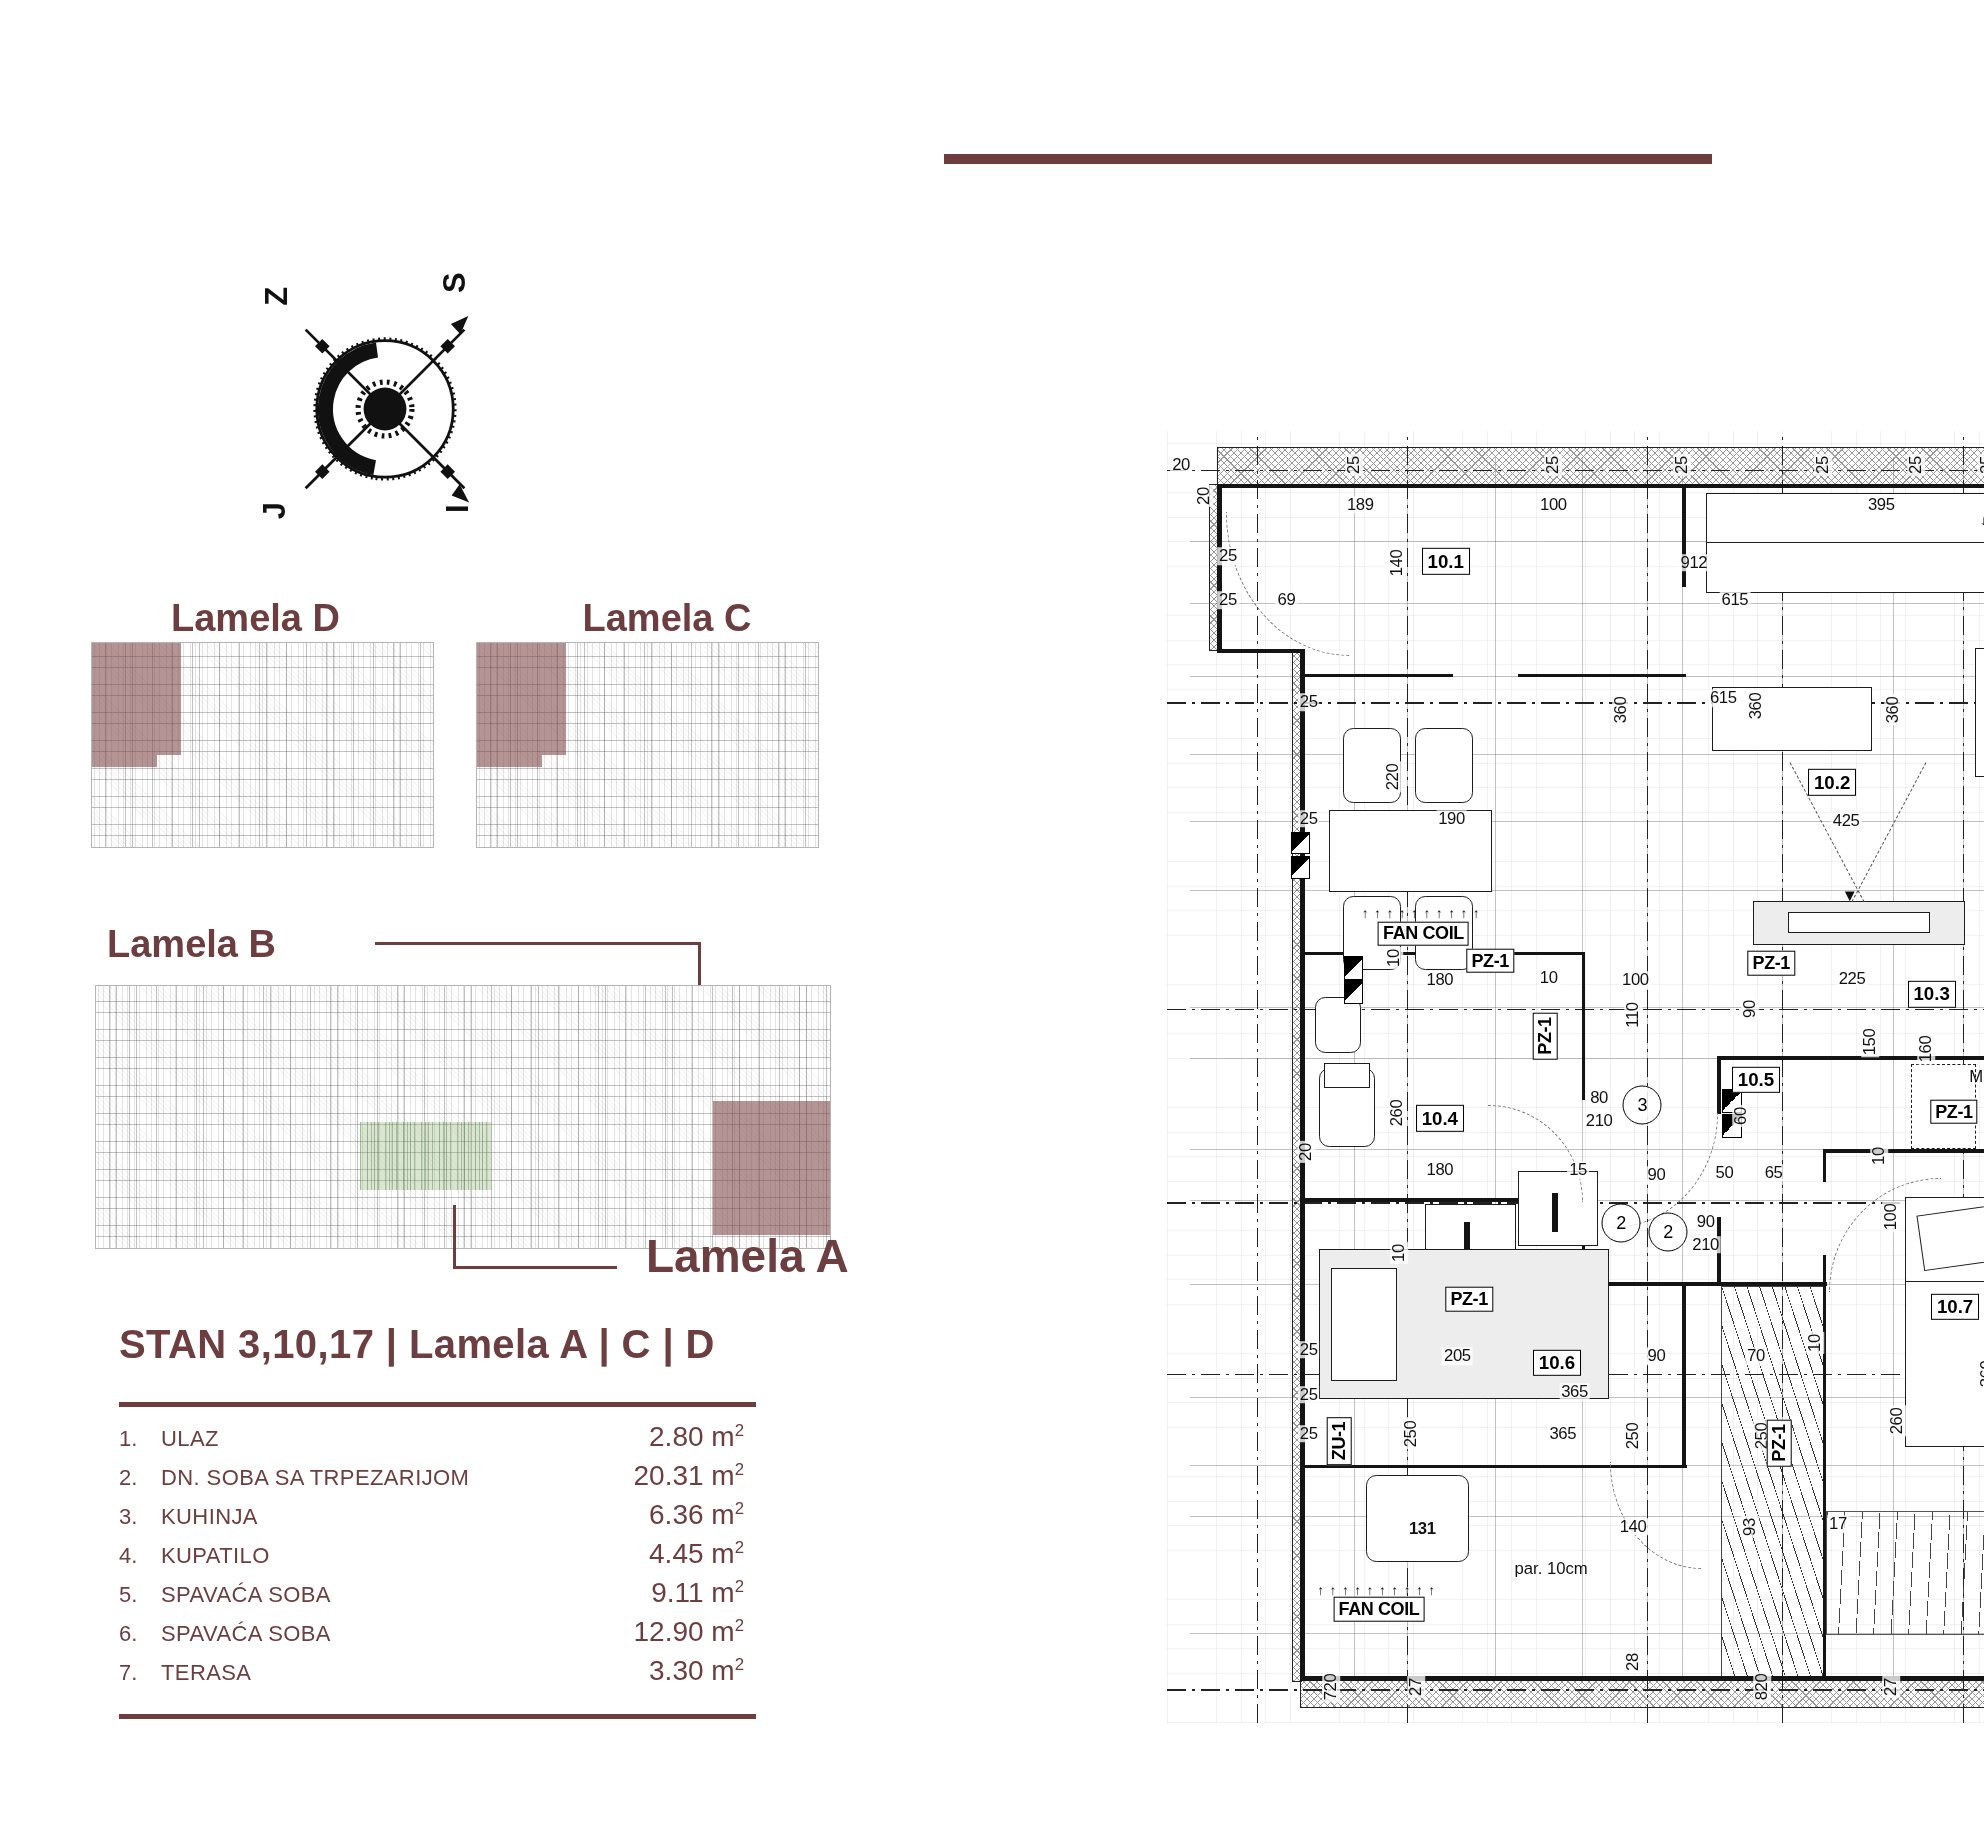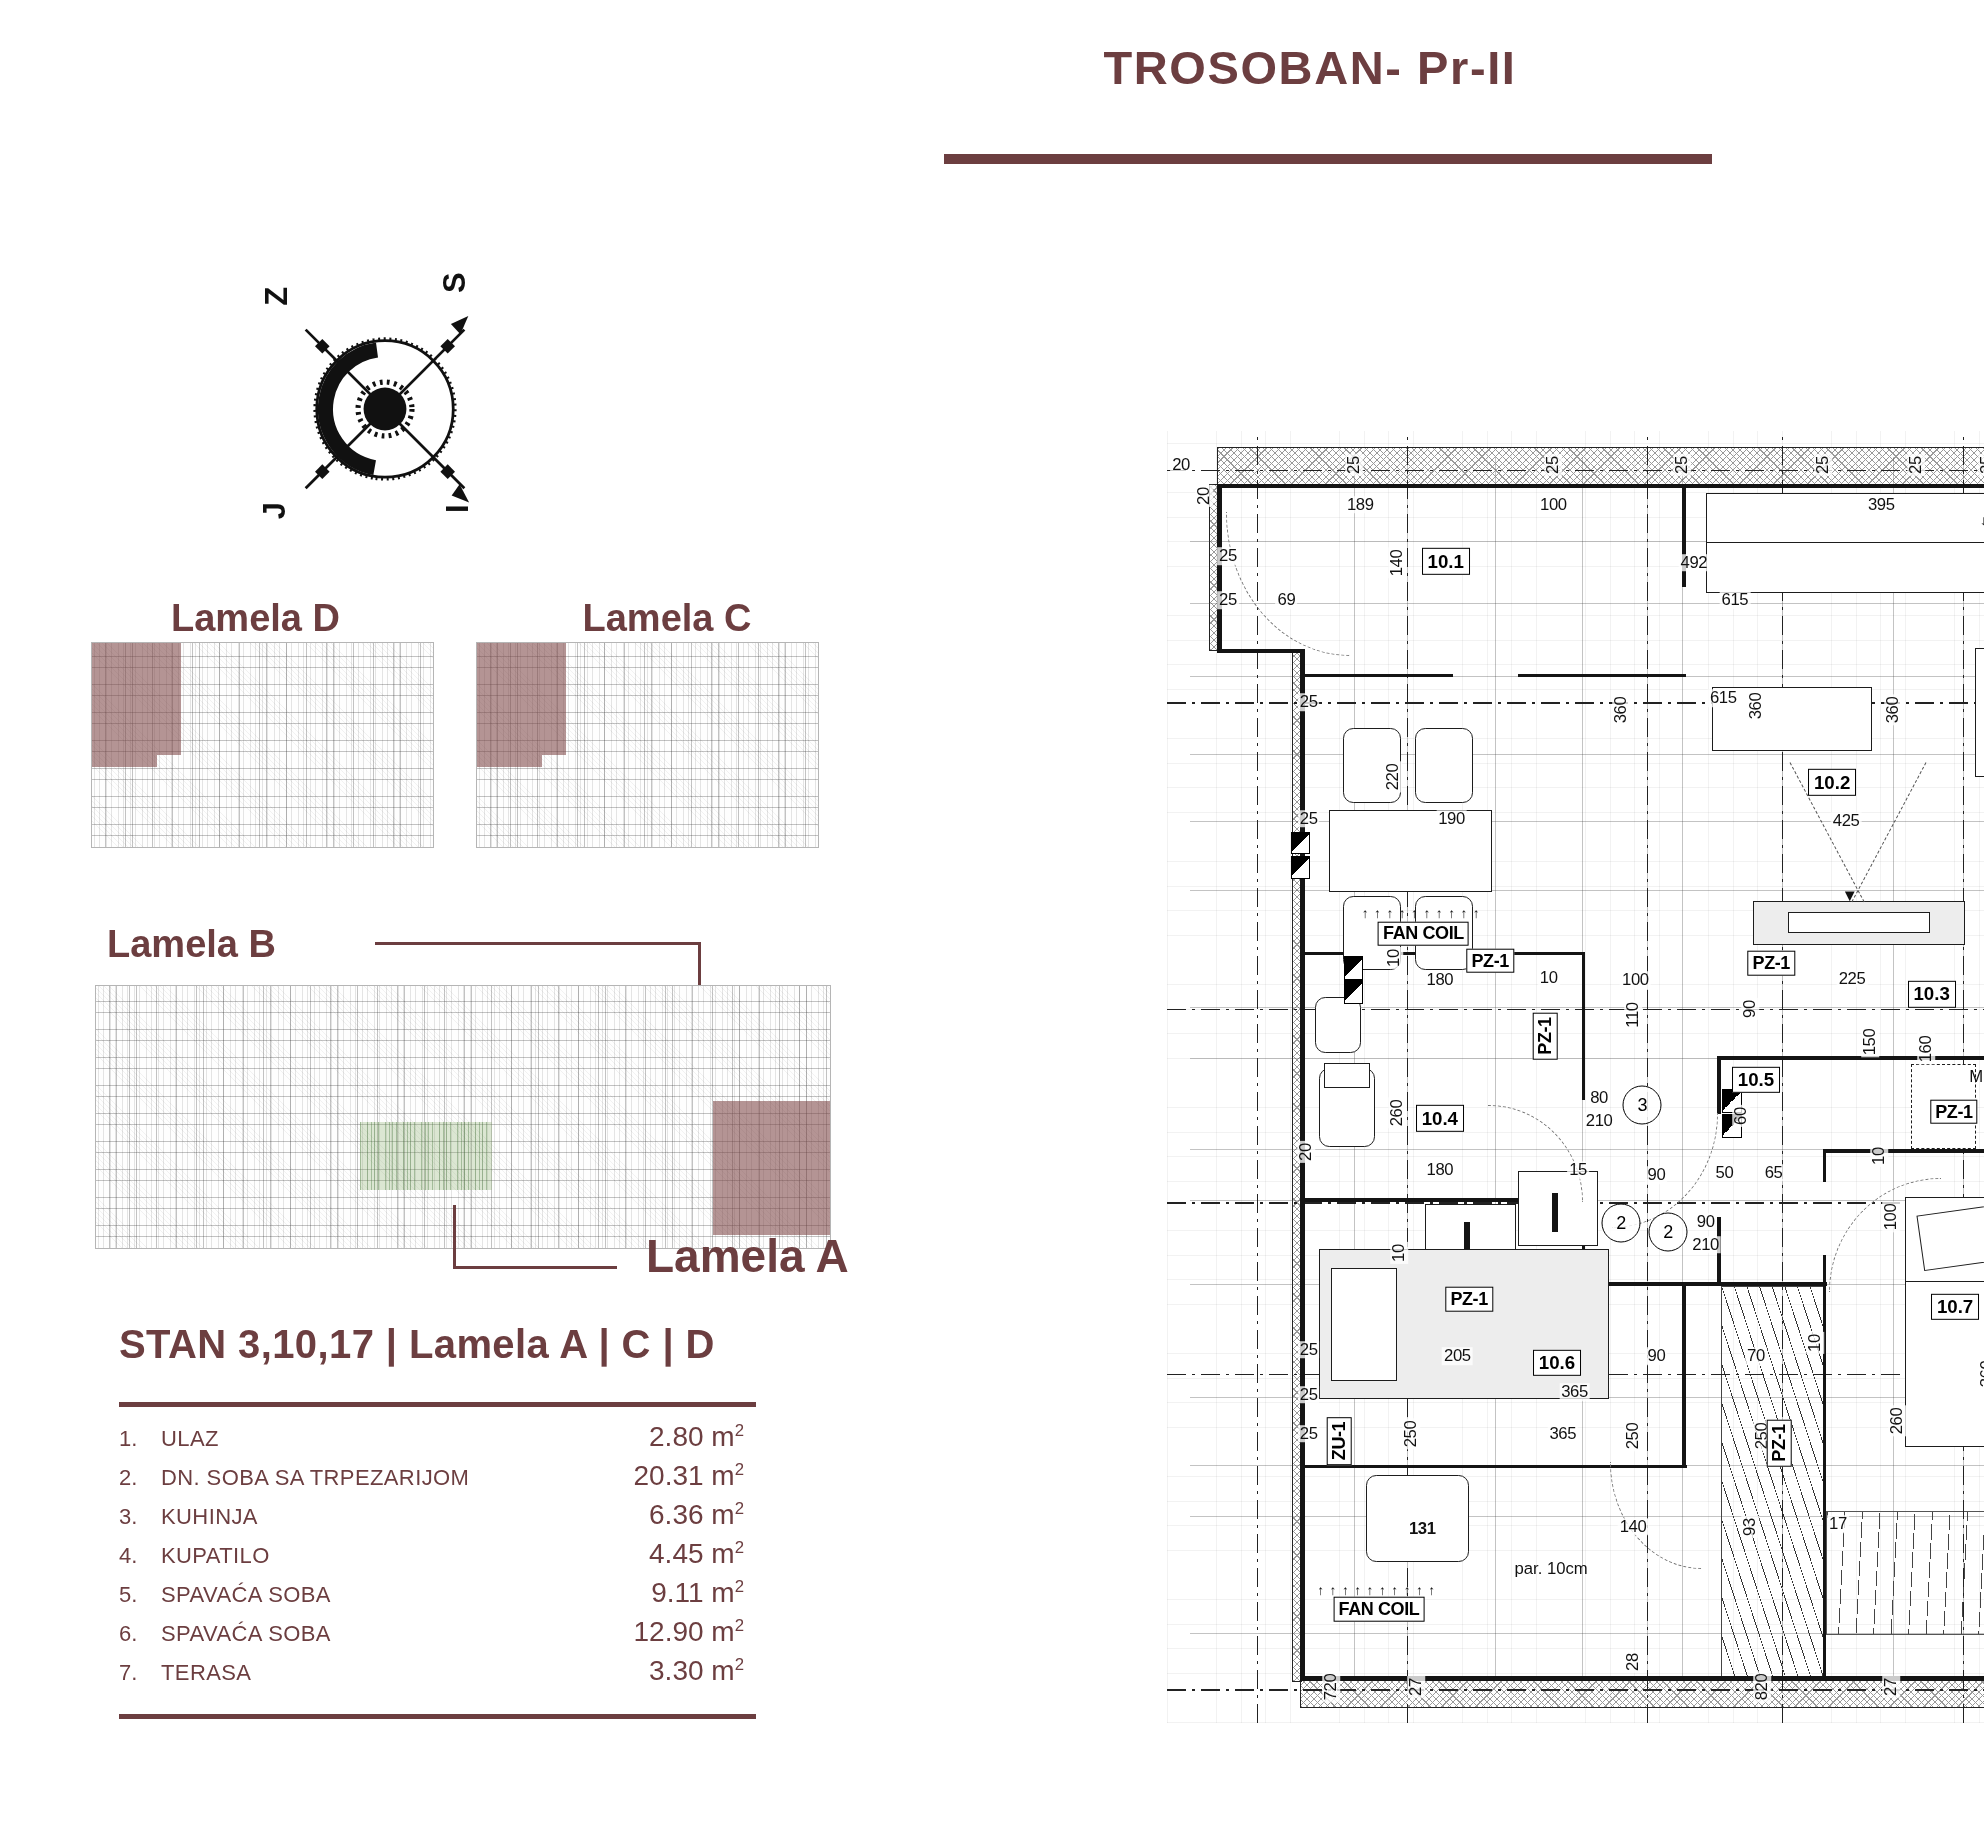--- a/index.html
+++ b/index.html
@@ -80,21 +80,20 @@
       transform:translate(-50%,-50%);white-space:nowrap;}
   #plan .circ{position:absolute;width:37px;height:37px;border:1.2px solid #000;border-radius:50%;
       background:rgba(255,255,255,.85);display:flex;align-items:center;justify-content:center;
       font-size:18px;color:#000;transform:translate(-50%,-50%);}
 </style>
 </head>
 <body>
 
 <div id="page">
 
-  <div id="main-title" class="abs maroon">TROSOBAN- Pr-II</div>
   <div id="title-bar" class="abs"></div>
 
   <svg id="compass" class="abs" viewBox="0 0 620 800">
     <line x1="110" y1="210" x2="510" y2="610" stroke="#111" stroke-width="7"></line>
     <line x1="110" y1="610" x2="510" y2="210" stroke="#111" stroke-width="7"></line>
     <circle cx="310" cy="410" r="172" fill="none" stroke="#111" stroke-width="7"></circle>
     <circle cx="310" cy="410" r="150" fill="none" stroke="#111" stroke-width="38" stroke-dasharray="424 519" transform="rotate(100 310 410)"></circle>
     <circle cx="310" cy="410" r="176" fill="none" stroke="#111" stroke-width="9" stroke-dasharray="5 9" transform="rotate(100 310 410)"></circle>
     <circle cx="310" cy="410" r="54" fill="#111"></circle>
     <circle cx="310" cy="410" r="68" fill="none" stroke="#111" stroke-width="13" stroke-dasharray="7 11"></circle>
@@ -284,21 +283,21 @@
       <div class="dim r" style="left: 33%; top: 2.6%;">25</div>
       <div class="dim r" style="left: 44%; top: 2.6%;">25</div>
       <div class="dim r" style="left: 56%; top: 2.6%;">25</div>
       <div class="dim r" style="left: 64%; top: 2.6%;">25</div>
       <div class="dim r" style="left: 70%; top: 2.6%;">25</div>
       <div class="dim" style="left: 16.5%; top: 5.7%;">189</div>
       <div class="dim" style="left: 33%; top: 5.7%;">100</div>
       <div class="dim" style="left: 61%; top: 5.7%;">395</div>
       <div class="dim" style="left: 5.2%; top: 9.7%;">25</div>
       <div class="dim r" style="left: 19.6%; top: 10.2%;">140</div>
-      <div class="dim" style="left: 45%; top: 10.2%;">492</div>
+      <div class="dim" style="left: 45%; top: 10.2%;">912</div>
       <div class="dim" style="left: 5.2%; top: 13.1%;">25</div>
       <div class="dim" style="left: 10.2%; top: 13.1%;">69</div>
       <div class="dim" style="left: 48.5%; top: 13.1%;">615</div>
       <div class="dim" style="left: 47.5%; top: 20.7%;">615</div>
       <div class="dim r" style="left: 50.3%; top: 21.3%;">360</div>
       <div class="dim r" style="left: 38.8%; top: 21.6%;">360</div>
       <div class="dim r" style="left: 62%; top: 21.6%;">360</div>
       <div class="dim" style="left: 12.1%; top: 21%;">25</div>
       <div class="dim r" style="left: 19.3%; top: 26.8%;">220</div>
       <div class="dim" style="left: 24.3%; top: 30%;">190</div>

